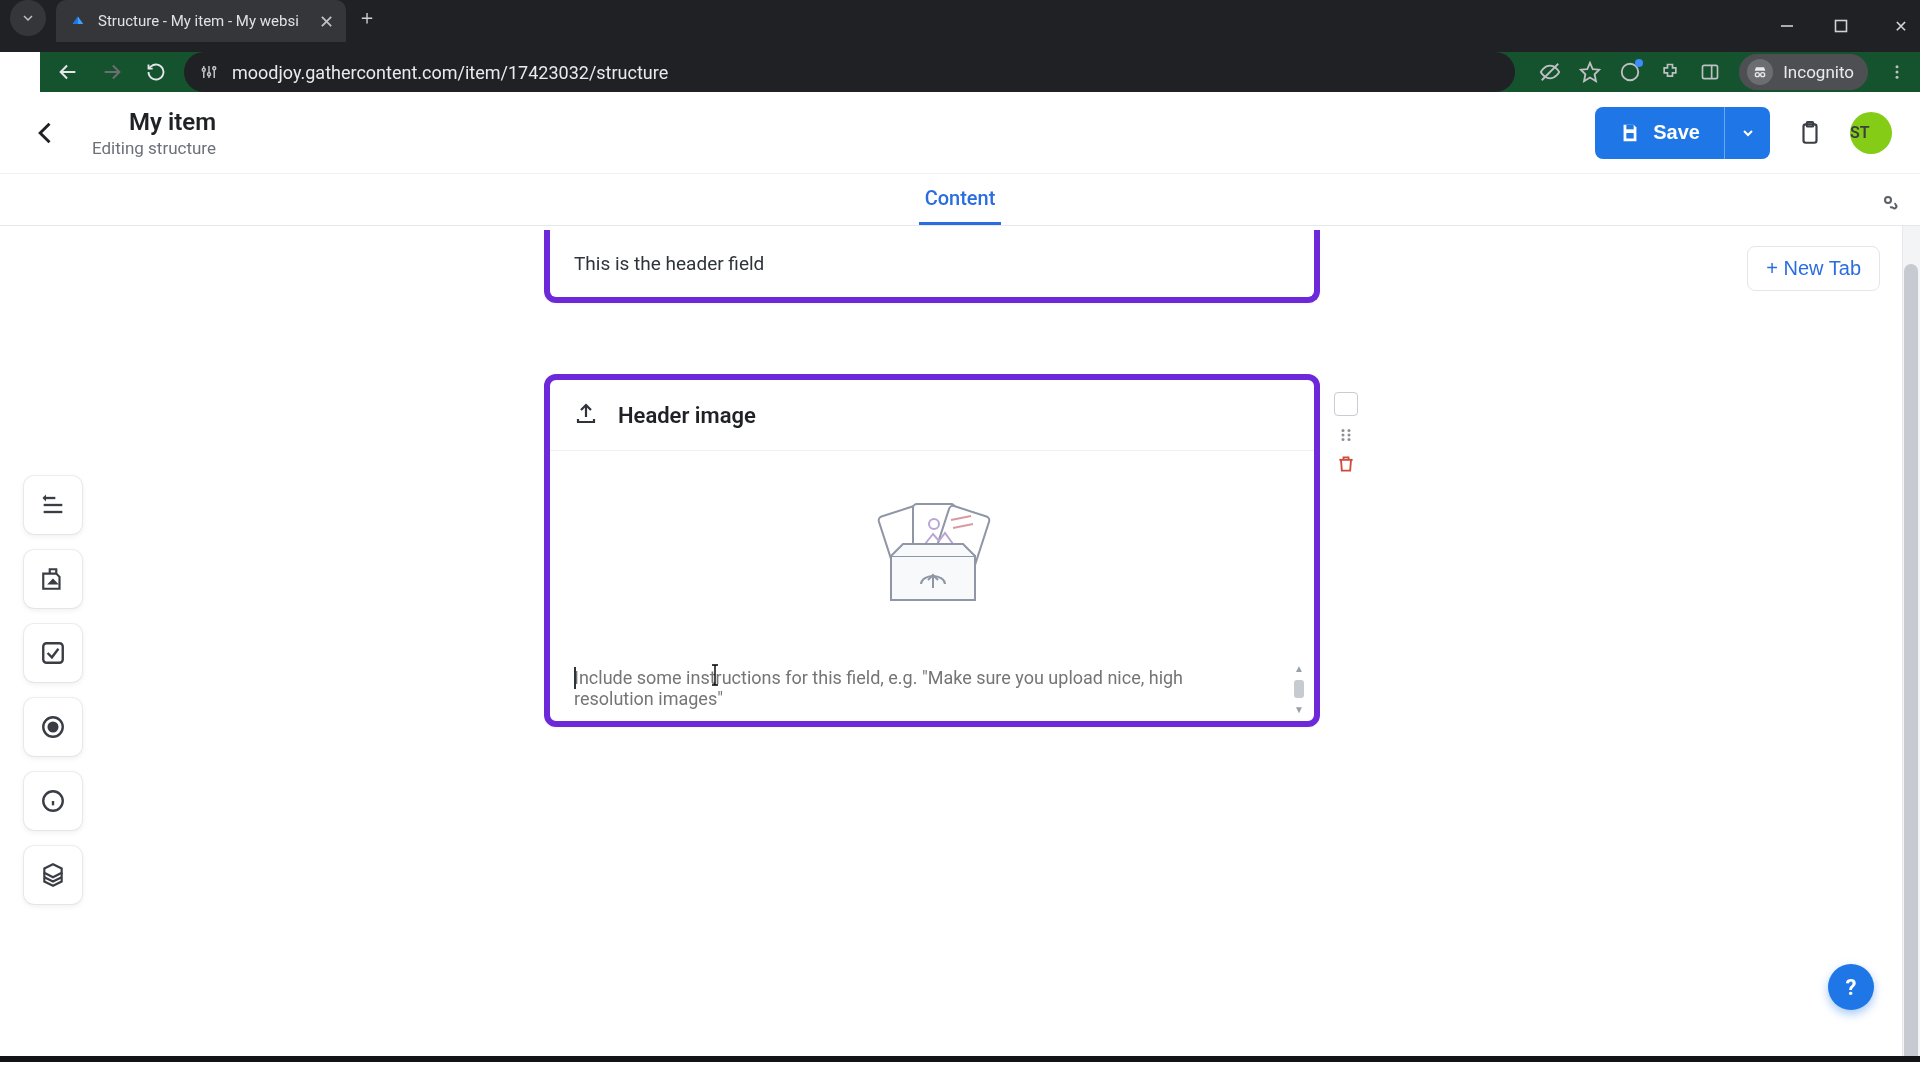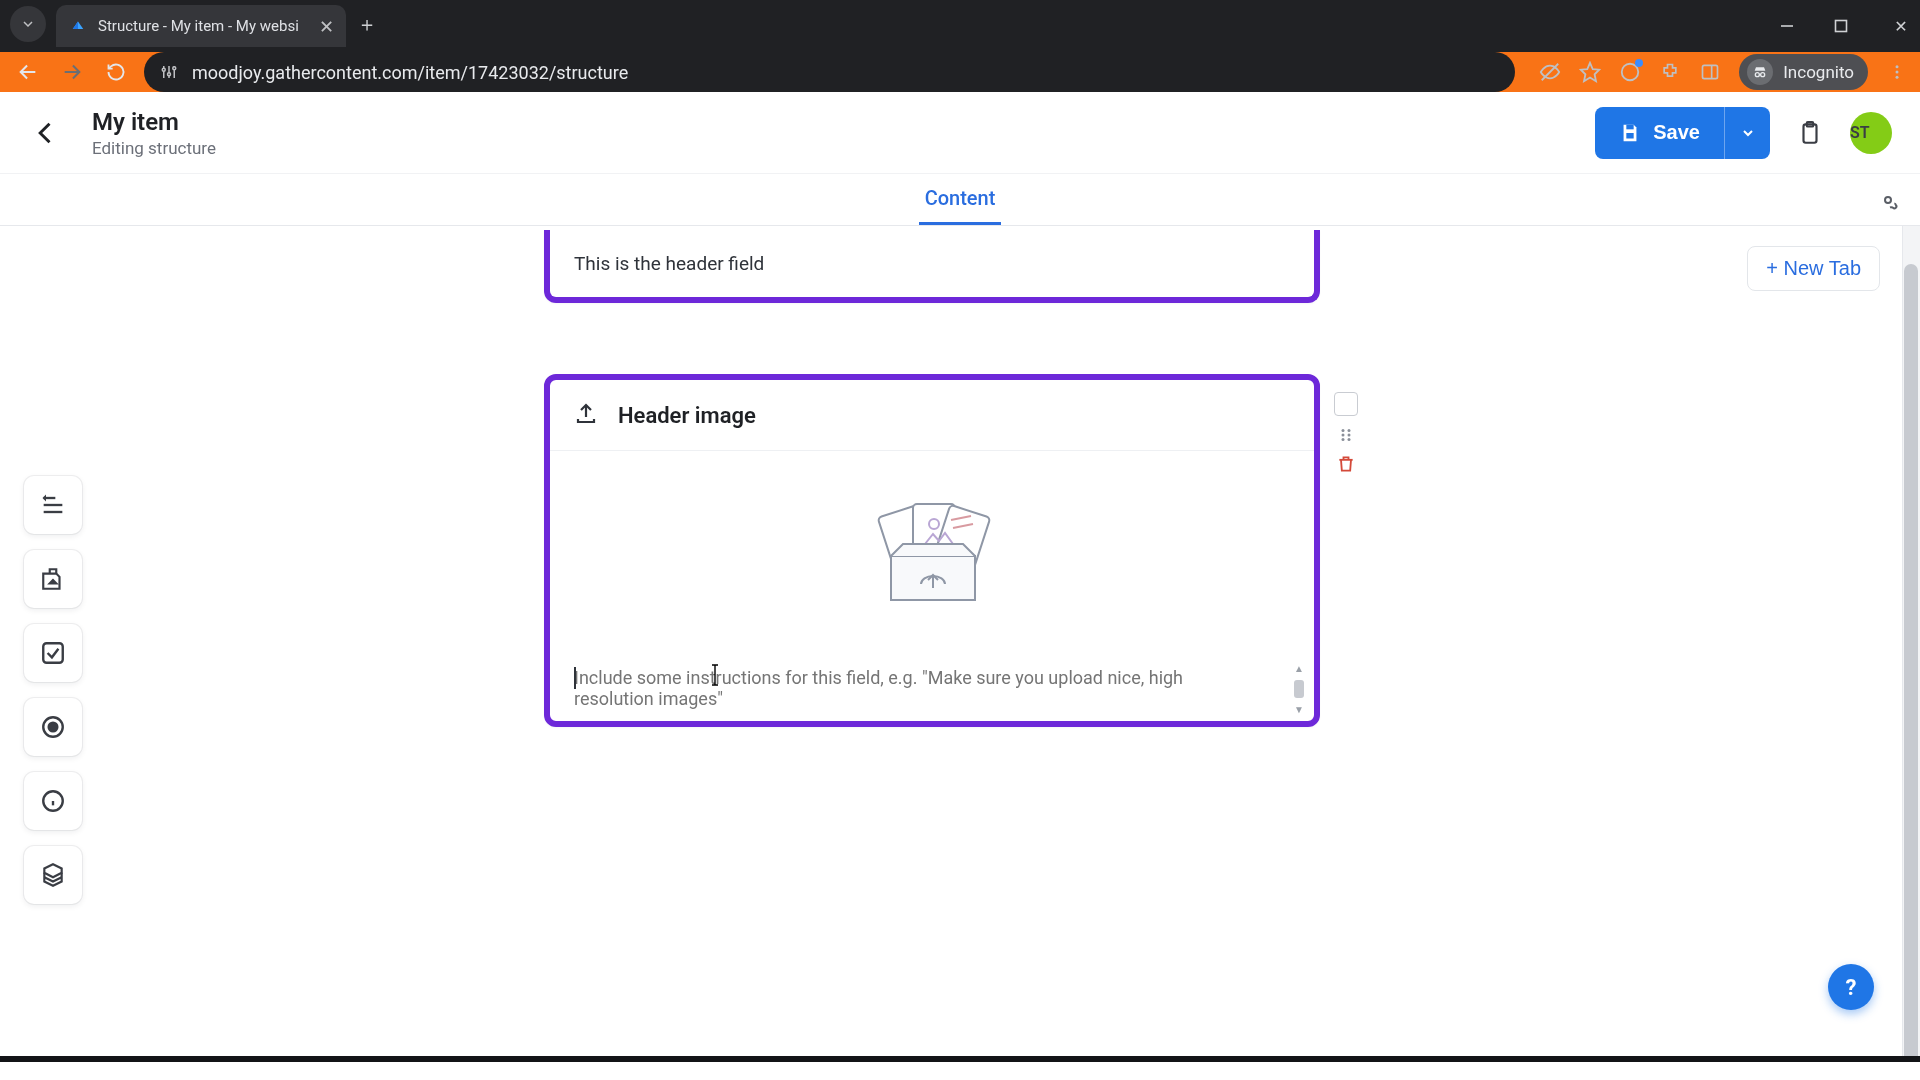--- a/index.html
+++ b/index.html
@@ -1,20 +1,20 @@
 <!DOCTYPE html>
 <html><head>
 <meta charset="utf-8">
 <style>
   * { box-sizing: border-box; margin: 0; padding: 0; }
   html, body { width: 1920px; height: 1080px; font-family: -apple-system, BlinkMacSystemFont, "Segoe UI", Roboto, sans-serif; overflow: hidden; }
 
   
   .titlebar {
-    height: 52px; background: #202124; display: flex; align-items: center;
+    height: 52px; background: #202124; display: flex; align-items: flex-start;
     padding-left: 10px; position: relative;
   }
   .tab-search-btn {
     width: 36px; height: 36px; border-radius: 50%; background: #35363a;
     display: inline-flex; align-items: center; justify-content: center;
     margin-right: 10px; margin-bottom: 4px; color: #bfc0c3;
   }
   .tab {
     height: 42px; background: #35363a; border-top-left-radius: 10px; border-top-right-radius: 10px;
     display: inline-flex; align-items: center; padding: 0 12px; gap: 10px;
@@ -22,22 +22,22 @@
     margin-right: 4px;
   }
   .tab .close { color: #bfc0c3; font-size: 18px; margin-left: auto; }
   .favicon { width: 20px; height: 20px; display: inline-flex; align-items: center; justify-content: center; }
   .newtab { color: #cfd1d4; font-size: 20px; width: 34px; height: 34px;
     display: inline-flex; align-items: center; justify-content: center; margin-bottom: 4px; }
   .winctrls { position: absolute; right: 6px; top: 0; height: 52px; display: flex; align-items: center; gap: 28px; color: #cfd1d4; }
   .winctrls span { width: 26px; text-align: center; font-size: 16px; }
 
   .toolbar {
-    height: 40px; background: #f97316; display: flex; align-items: center;
-    padding: 0 12px; gap: 12px; color: #cfd1d4;
+    height: 40px; background: #14532d; display: flex; align-items: center;
+    padding: 0 12px; gap: 12px; color: #cfd1d4; margin-left: 40px;
   }
   .toolbar .navbtn { width: 32px; height: 32px; display: inline-flex; align-items: center; justify-content: center; color: #e4e6ea; }
   .toolbar .navbtn.dim { color: #6c6e72; }
   .omnibox {
     flex: 1; height: 40px; background: #202124; border-radius: 20px;
     display: flex; align-items: center; padding: 0 14px; gap: 12px; color: #e8eaed;
     font-size: 18px;
   }
   .omni-icon { width: 22px; height: 22px; display: inline-flex; align-items: center; justify-content: center; color: #bfc0c3; }
   .right-icons { display: flex; align-items: center; gap: 18px; margin-left: 12px; }
@@ -50,21 +50,21 @@
 
   
   .app { background: #ffffff; height: calc(1080px - 52px - 58px); position: relative; display: flex; flex-direction: column; }
 
   .app-header {
     height: 82px; background: #fff; display: flex; align-items: center;
     padding: 0 28px; border-bottom: 1px solid #f1f2f4;
   }
   .back-btn { width: 36px; height: 36px; display: inline-flex; align-items: center; justify-content: center; color: #1f2125; margin-right: 28px; }
   .titles { display: flex; flex-direction: column; gap: 2px; }
-  .title-main { font-size: 24px; font-weight: 600; color: #1f2125; }
+  .title-main { font-size: 24px; font-weight: 600; color: #1f2125; text-align: right; }
   .title-sub  { font-size: 17px; color: #6c7079; }
   .hdr-right { margin-left: auto; display: flex; align-items: center; gap: 18px; }
   .save-group { display: flex; }
   .save-btn {
     height: 52px; background: #1f76e6; color: #fff; border: none;
     border-top-left-radius: 8px; border-bottom-left-radius: 8px;
     display: inline-flex; align-items: center; gap: 12px; padding: 0 24px;
     font-size: 20px; font-weight: 600;
   }
   .save-caret {

